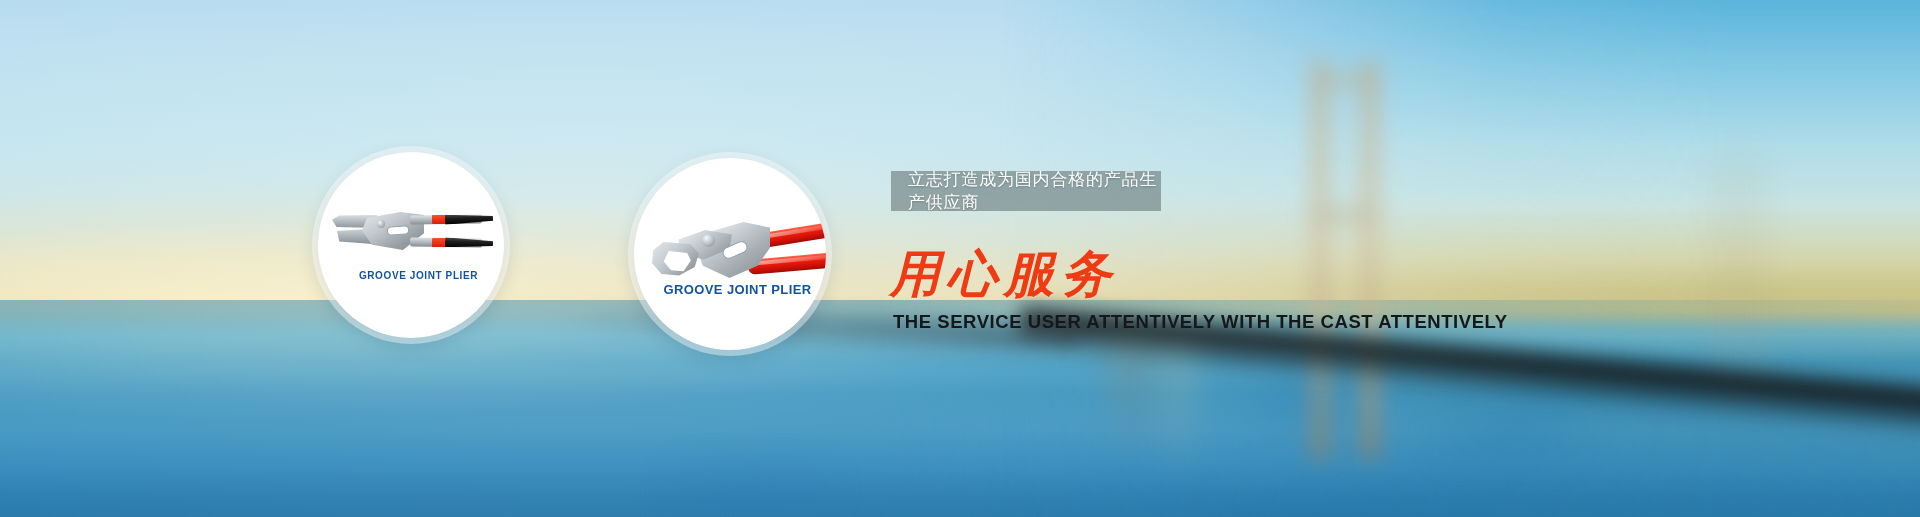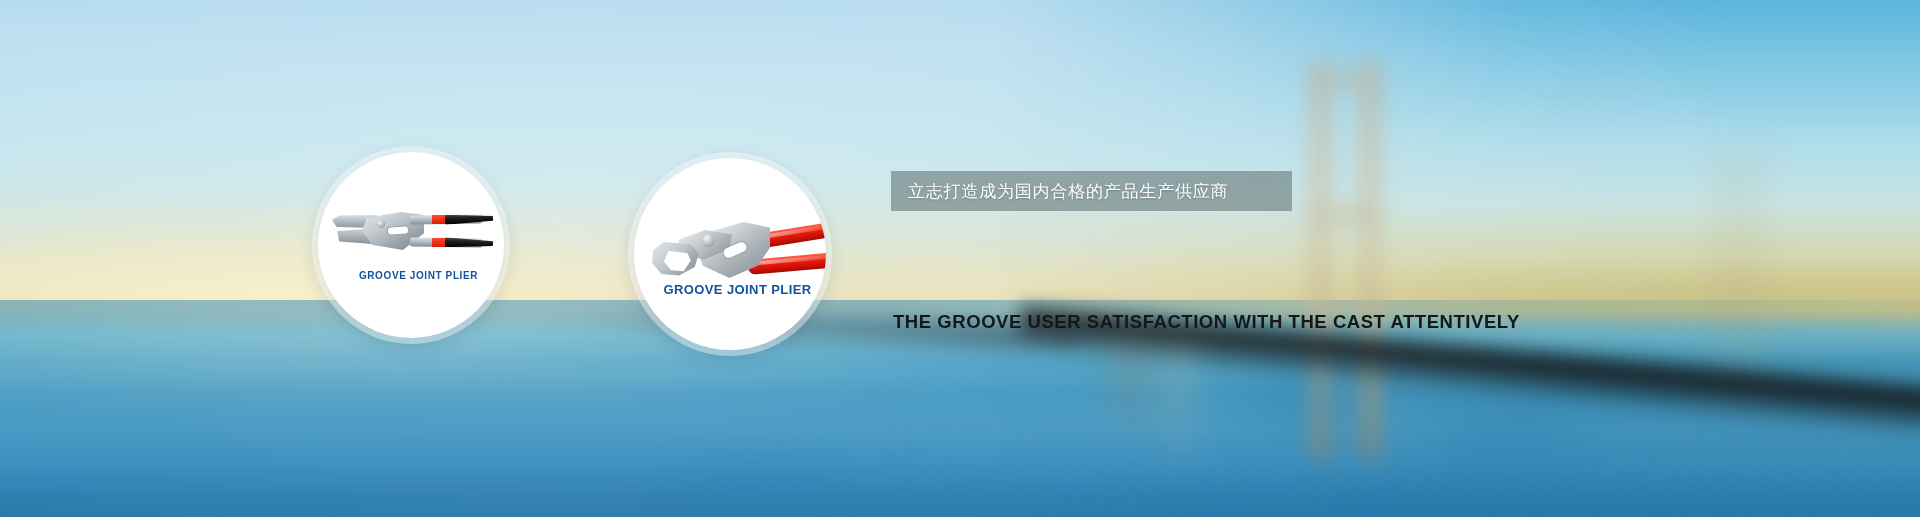--- a/index.html
+++ b/index.html
@@ -324,21 +324,21 @@
     content:"";
     position:absolute; left:6%; top:2px; width:88%; height:4px;
     background:linear-gradient(to right, rgba(255,255,255,0.55), rgba(255,255,255,0.12));
     border-radius:3px;
   }
 
   
   #tagline-box {
     position:absolute;
     left:891px; top:171px;
-    width:401px; height:40px;
+    width:270px; height:40px;
     background:rgba(106,122,122,0.62);
     display:flex; align-items:center;
   }
   #tagline-text {
     color:#ffffff;
     font-size:17px;
     letter-spacing:0.8px;
     padding-left:17px;
     font-family:"DejaVu Sans","Liberation Sans",sans-serif;
     text-shadow:0 1px 2px rgba(0,0,0,0.22);
@@ -441,17 +441,18 @@
       <div class="t2-pivot"></div>
     </div>
     <div class="product-label">GROOVE JOINT PLIER</div>
   </div>
 
   <div id="tagline-box">
     <span id="tagline-text">立志打造成为国内合格的产品生产供应商</span>
   </div>
 
   <div id="slogan-row">
+    <span id="slogan-primary" class="slogan-part">用心服务</span>
   </div>
 
-  <div id="slogan-en">THE GROOVE USER SATISFACTION WITH THE CAST ATTENTIVELY</div>
+  <div id="slogan-en">THE SERVICE USER ATTENTIVELY WITH THE CAST ATTENTIVELY</div>
 
 </div>
 
 </body></html>

